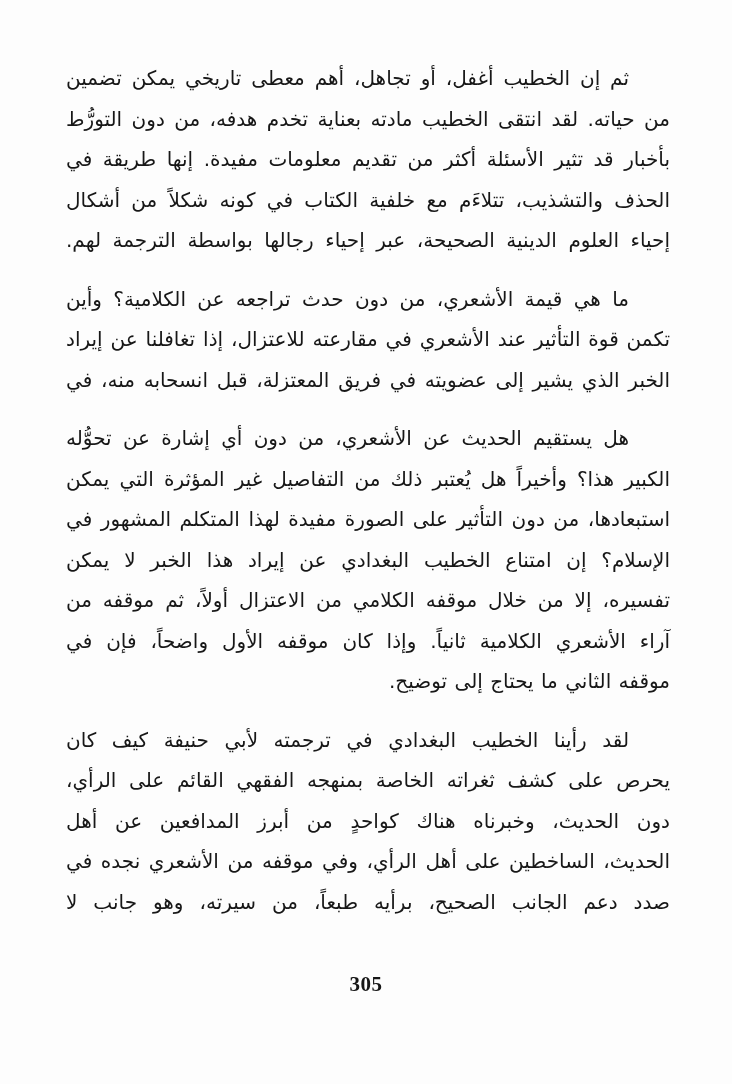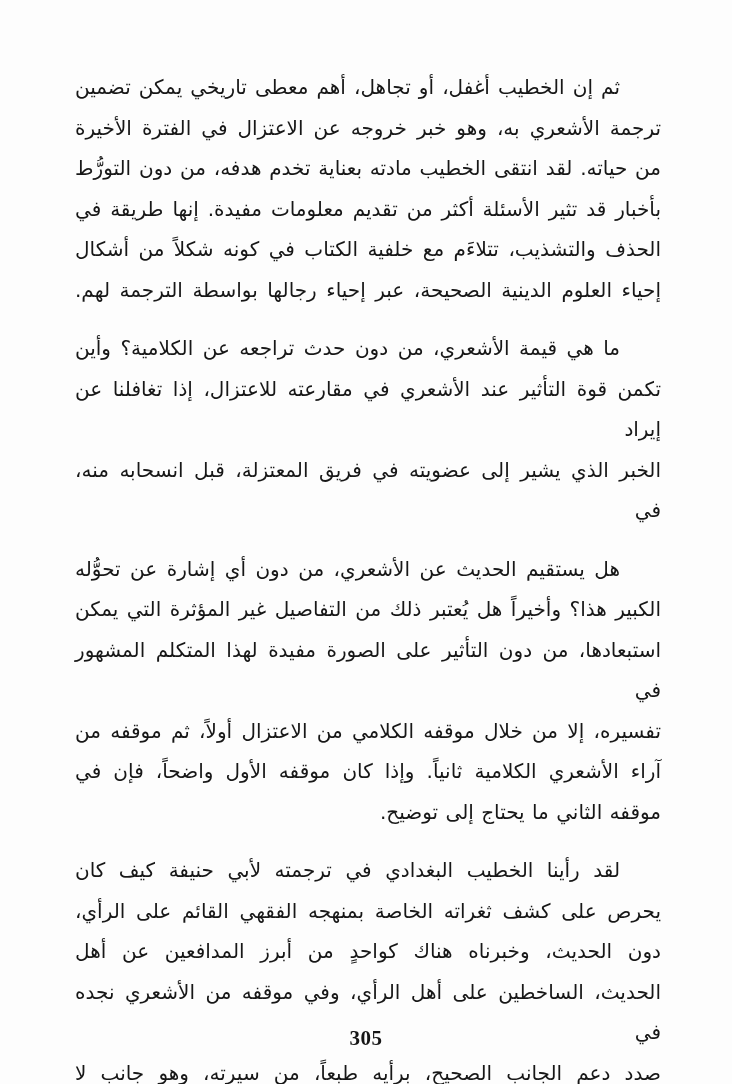--- a/index.html
+++ b/index.html
@@ -22,79 +22,79 @@
     position: absolute;
     top: 50px;
     right: 54px;
     left: 58px;
     direction: rtl;
     font-family: "DejaVu Sans", sans-serif;
     font-size: 20px;
     color: #171717;
   }
   .para {
-    margin: 17px;
+    margin: 8px;
     padding: 0;
   }
   .para + .para {
     margin-top: 18px;
   }
   .line {
     display: block;
     line-height: 40.5px;
     text-align: justify;
     text-align-last: justify;
     word-spacing: 1px;
   }
   .line.first {
     text-indent: 41px;
   }
   .line.last {
     text-align-last: right;
   }
   .page-number {
     position: absolute;
-    top: 1026px;
+    top: 972px;
     left: 0;
     width: 100%;
     text-align: center;
     direction: ltr;
     font-family: "Liberation Serif", "DejaVu Serif", serif;
     font-size: 21px;
     font-weight: 600;
     color: #161616;
     letter-spacing: 0.5px;
   }
 </style>
 </head>
 <body>
 
 <div class="scan-page">
 
   <div class="text-block">
 
     <div class="para">
       <span class="line first">ثم إن الخطيب أغفل، أو تجاهل، أهم معطى تاريخي يمكن تضمين</span>
-      <span class="line">ترجمة الأشعري به، وهو خبر خروجه عن الاعتزال في الفترة الأخيرة</span>
       <span class="line">من حياته. لقد انتقى الخطيب مادته بعناية تخدم هدفه، من دون التورُّط</span>
       <span class="line">بأخبار قد تثير الأسئلة أكثر من تقديم معلومات مفيدة. إنها طريقة في</span>
       <span class="line">الحذف والتشذيب، تتلاءَم مع خلفية الكتاب في كونه شكلاً من أشكال</span>
       <span class="line">إحياء العلوم الدينية الصحيحة، عبر إحياء رجالها بواسطة الترجمة لهم.</span>
     </div>
 
     <div class="para">
       <span class="line first">ما هي قيمة الأشعري، من دون حدث تراجعه عن الكلامية؟ وأين</span>
       <span class="line">تكمن قوة التأثير عند الأشعري في مقارعته للاعتزال، إذا تغافلنا عن إيراد</span>
       <span class="line">الخبر الذي يشير إلى عضويته في فريق المعتزلة، قبل انسحابه منه، في</span>
     </div>
 
     <div class="para">
       <span class="line first">هل يستقيم الحديث عن الأشعري، من دون أي إشارة عن تحوُّله</span>
       <span class="line">الكبير هذا؟ وأخيراً هل يُعتبر ذلك من التفاصيل غير المؤثرة التي يمكن</span>
       <span class="line">استبعادها، من دون التأثير على الصورة مفيدة لهذا المتكلم المشهور في</span>
+      <span class="line">الإسلام؟ إن امتناع الخطيب البغدادي عن إيراد هذا الخبر لا يمكن</span>
       <span class="line">تفسيره، إلا من خلال موقفه الكلامي من الاعتزال أولاً، ثم موقفه من</span>
       <span class="line">آراء الأشعري الكلامية ثانياً. وإذا كان موقفه الأول واضحاً، فإن في</span>
       <span class="line last">موقفه الثاني ما يحتاج إلى توضيح.</span>
     </div>
 
     <div class="para">
       <span class="line first">لقد رأينا الخطيب البغدادي في ترجمته لأبي حنيفة كيف كان</span>
       <span class="line">يحرص على كشف ثغراته الخاصة بمنهجه الفقهي القائم على الرأي،</span>
       <span class="line">دون الحديث، وخبرناه هناك كواحدٍ من أبرز المدافعين عن أهل</span>
       <span class="line">الحديث، الساخطين على أهل الرأي، وفي موقفه من الأشعري نجده في</span>

